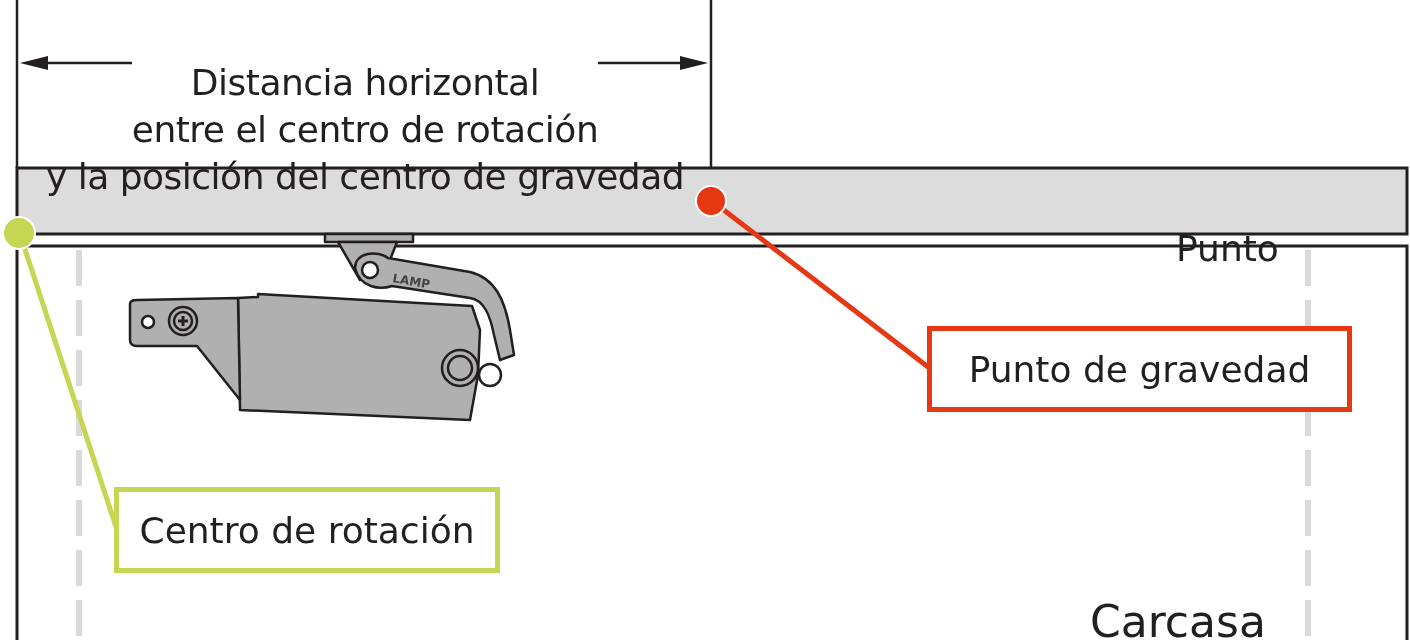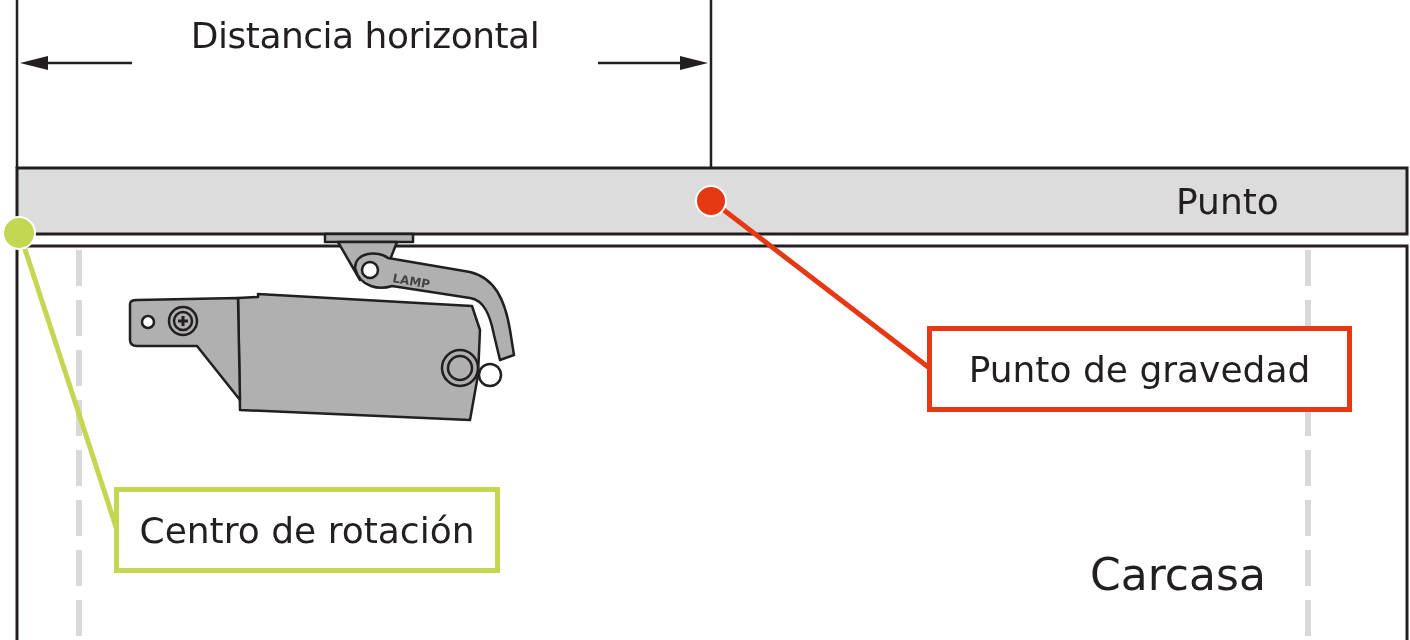--- a/index.html
+++ b/index.html
@@ -1,19 +1,19 @@
 <!DOCTYPE html>
 <html><head>
 <meta charset="utf-8">
 <style>
   html, body { margin: 0; padding: 0; background: #ffffff; }
   body { width: 1410px; height: 640px; position: relative; overflow: hidden;
          font-family: "DejaVu Sans", "Liberation Sans", sans-serif; color: #231f20; }
   svg { position: absolute; left: 0; top: 0; }
-  .lbl { position: absolute; white-space: nowrap; color: #231f20; }
+  .lbl { position: absolute; white-space: nowrap; color: #231f20; margin-top: 47px; }
   #dim-text { left: 18px; top: 12px; width: 694px; text-align: center;
               font-size: 36px; line-height: 47px; letter-spacing: -0.5px; }
   #tapa-label { left: 1176px; top: 181px; font-size: 36px; }
   #carcasa-label { left: 1090px; top: 549px; font-size: 44px; }
   .callout { position: absolute; background: #fff; font-size: 36px;
              display: flex; align-items: center; justify-content: center; box-sizing: border-box; }
   #callout-gravity { left: 927px; top: 326px; width: 425px; height: 86px; border: 5px solid #e63812; }
   #callout-rotation { left: 114px; top: 487px; width: 386px; height: 86px; border: 5px solid #c5d652; text-align: right; }
 </style>
 </head>
@@ -59,20 +59,22 @@
 
   <line x1="712" y1="201" x2="932" y2="370" stroke="#e63812" stroke-width="5"></line>
   <circle cx="711" cy="201" r="15" fill="#e63812" stroke="#ffffff" stroke-width="2"></circle>
 
   <line x1="20" y1="234" x2="117" y2="530" stroke="#c5d652" stroke-width="5"></line>
   <circle cx="19" cy="233" r="16" fill="#c5d652" stroke="#ffffff" stroke-width="2"></circle>
 </svg>
 
 <div id="dim-text" class="lbl">
   <div>Distancia horizontal</div>
+  <div>entre el centro de rotación</div>
+  <div>y la posición del centro de gravedad</div>
 </div>
 
 <div id="tapa-label" class="lbl">Punto</div>
 <div id="carcasa-label" class="lbl">Carcasa</div>
 
 <div id="callout-gravity" class="callout">
   <span>Punto de gravedad</span>
 </div>
 <div id="callout-rotation" class="callout">
   <span>Centro de rotación</span>

